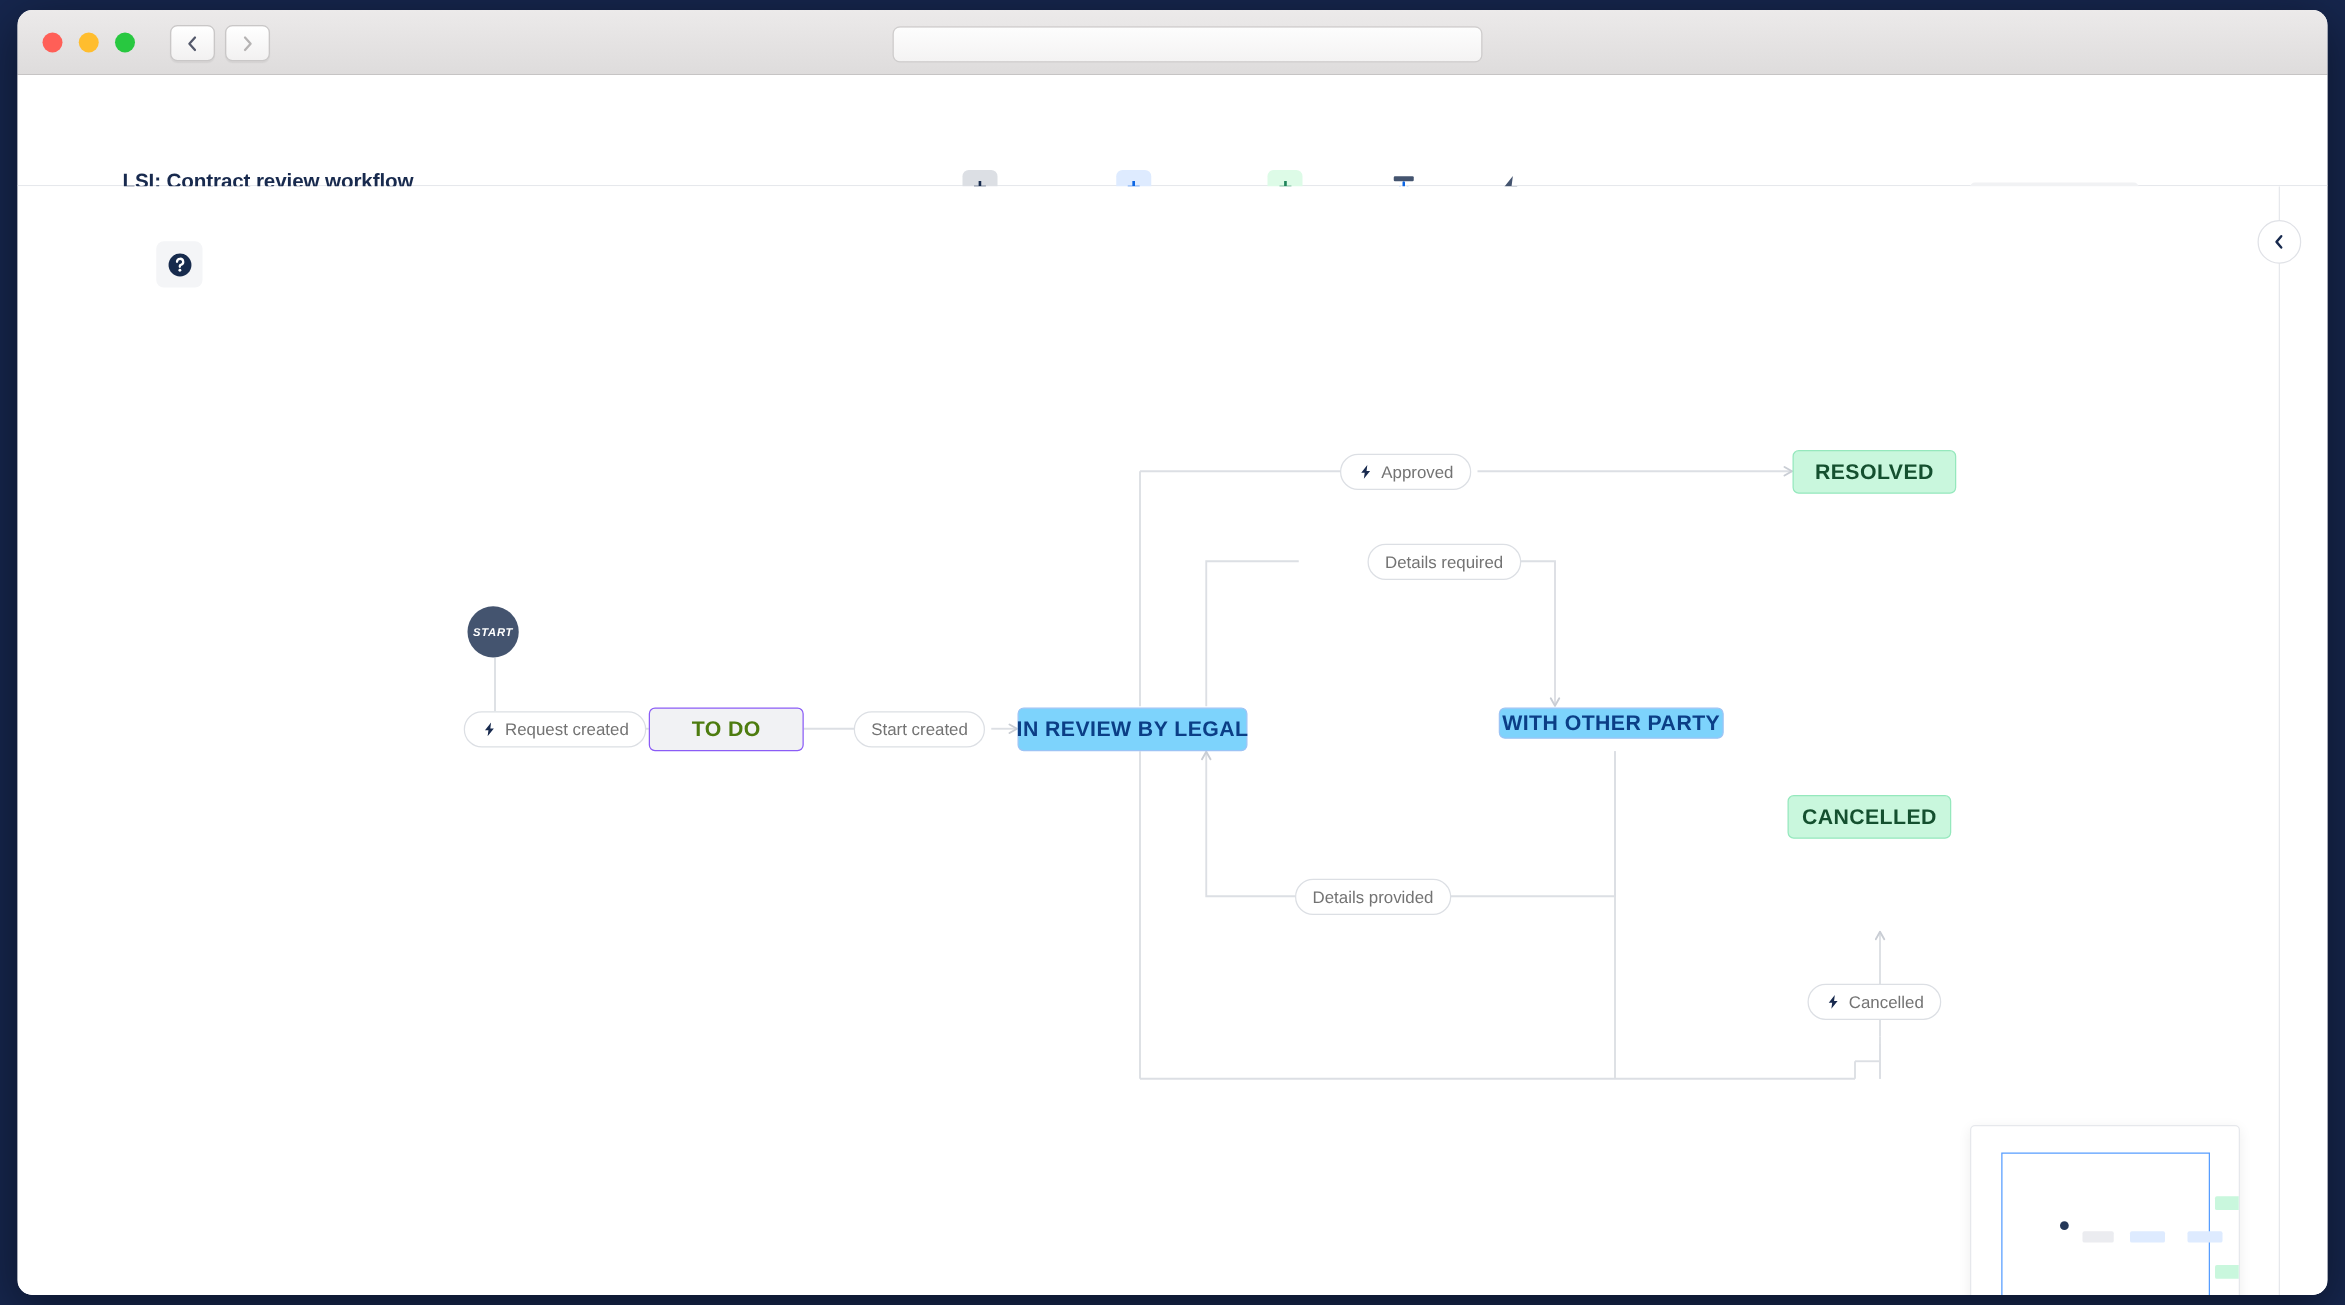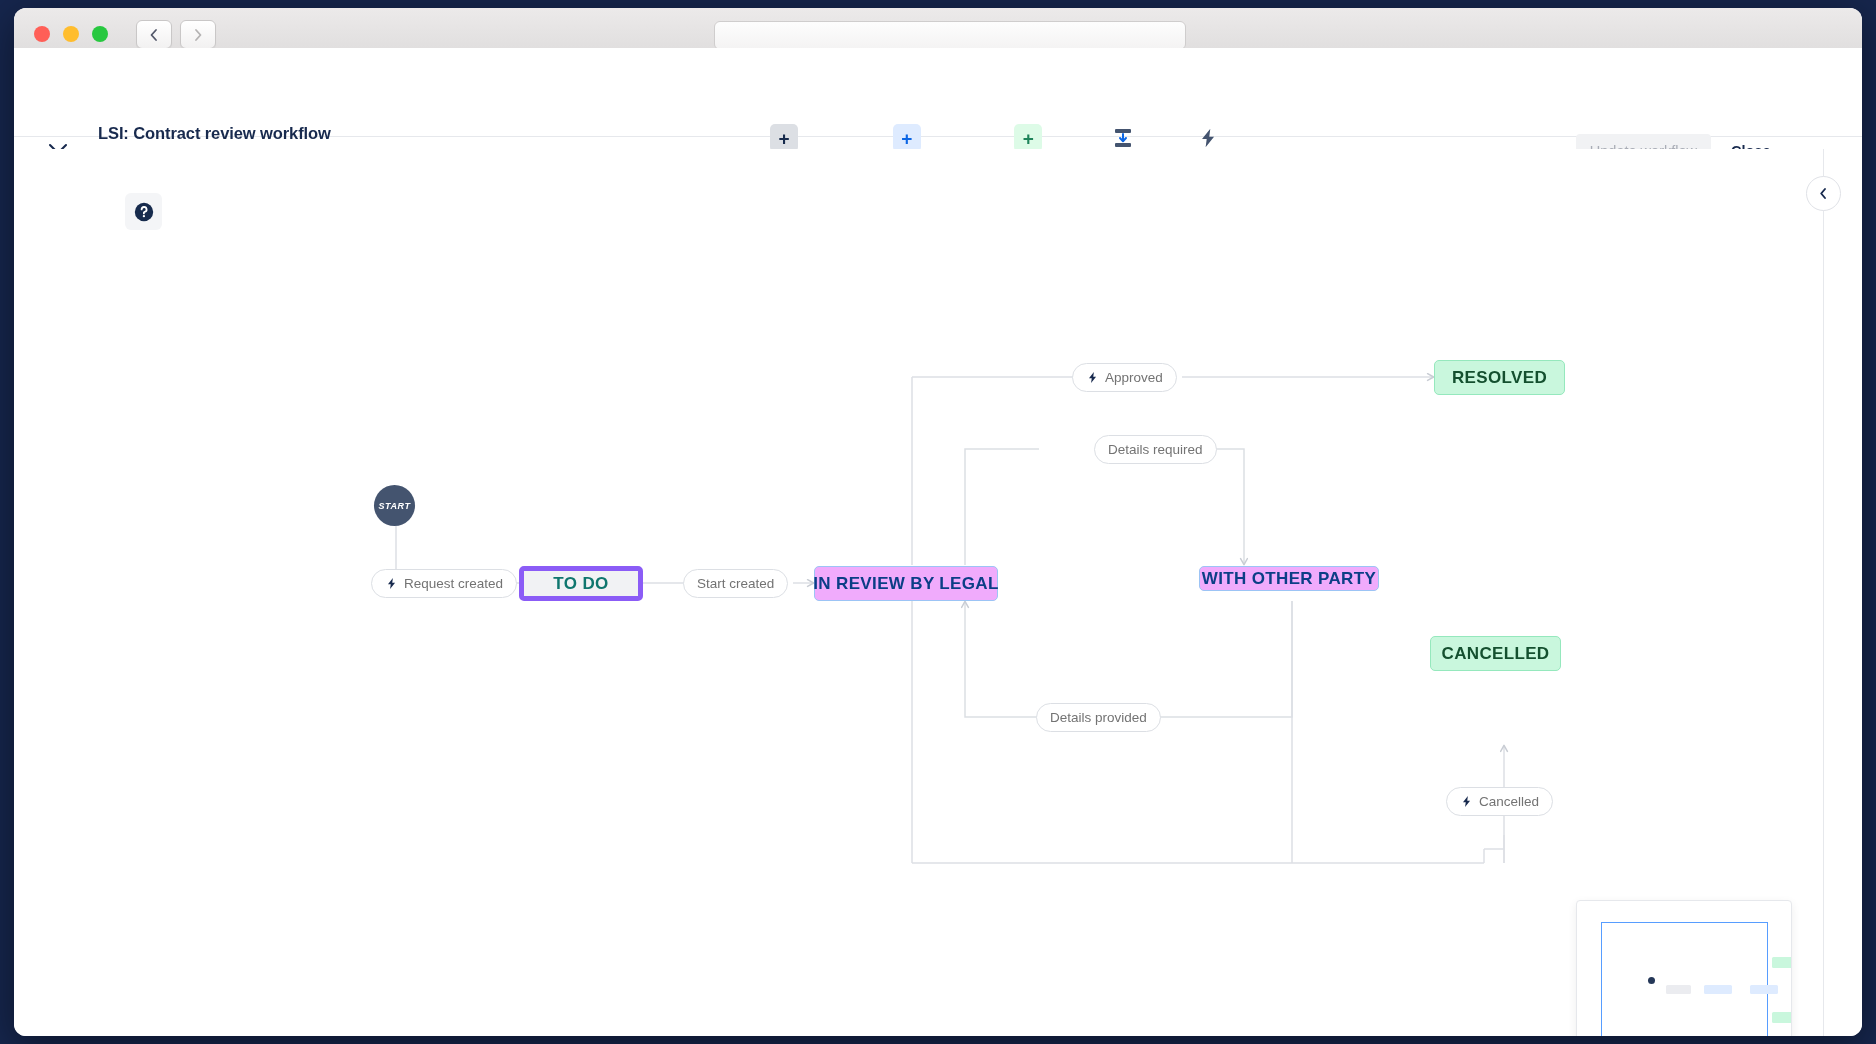--- a/index.html
+++ b/index.html
@@ -72,21 +72,21 @@
     left: 700px; top: 13px;
     width: 472px; height: 29px;
     background: linear-gradient(#fdfdfd,#f4f3f3);
     border: 1px solid #cfcdcd;
     border-radius: 6px;
   }
 
   
   #app-header {
     position: absolute;
-    left: 0; top: 40px;
+    left: 0; top: 52px;
     width: 100%;
     height: 89px;
     background: #ffffff;
     border-bottom: 1px solid #e6e8ec;
   }
   #close-x {
     position: absolute;
     left: 27px; top: 88px;
     width: 34px; height: 34px;
     display: flex; align-items: center; justify-content: center;
@@ -239,25 +239,25 @@
     display: flex; align-items: center; justify-content: center;
     font-size: 17px;
     font-weight: bold;
     letter-spacing: 0.35px;
     white-space: nowrap;
     cursor: pointer;
     z-index: 3;
   }
   .node.todo {
     background: #f1f2f4;
-    border: 5px solid #8b5cf6;
-    color: #0f766e;
+    border: 1px solid #8b5cf6;
+    color: #4d7c0f;
   }
   .node.inprogress {
-    background: #f0abfc;
+    background: #7dd3fc;
     border: 1px solid #9cc4f5;
     color: #0b3e86;
   }
   .node.done {
     background: #c9f7dd;
     border: 1px solid #95e8bd;
     color: #14502f;
   }
 
   .start-node {

